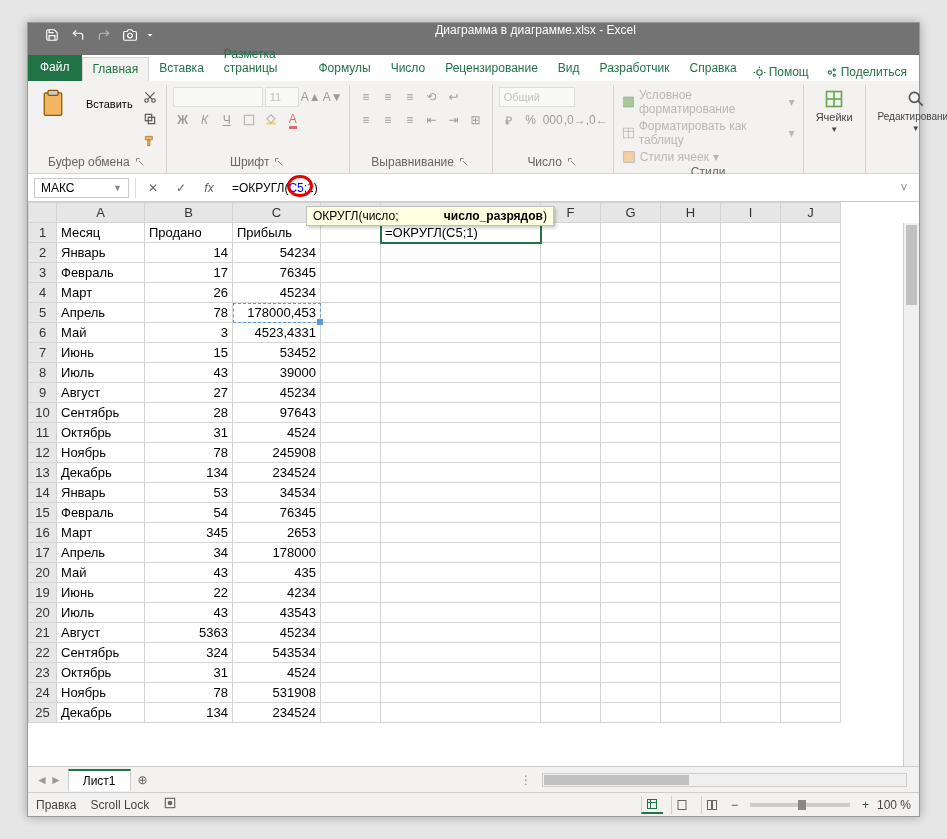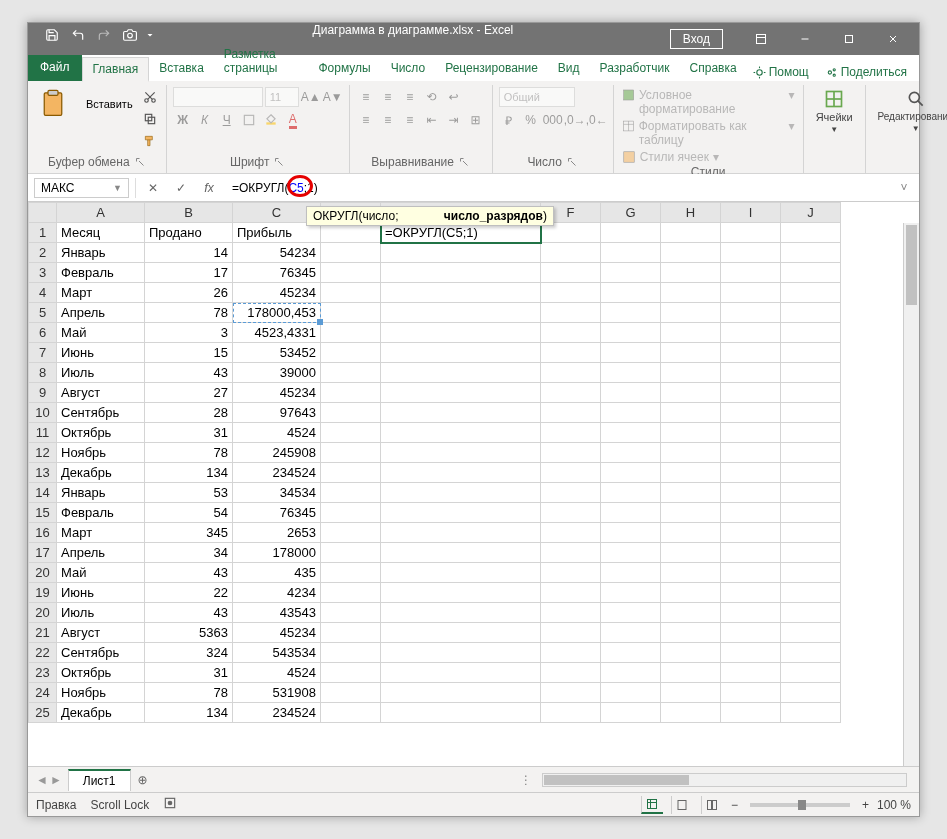--- a/index.html
+++ b/index.html
@@ -29,21 +29,21 @@
 .rgroup-label { text-align: center; font-size: 11px; color: #666; padding-bottom: 2px; display:flex; align-items:center; justify-content:center; gap:4px;}
 .rgroup-body { flex: 1; display: flex; align-items: flex-start; gap: 3px; opacity:0.55 }
 .rgroup.enabled .rgroup-body { opacity:1 }
 .paste-btn { display: flex; flex-direction: row; align-items: center; gap: 18px; padding: 2px 4px; }
 .paste-btn svg { width: 30px; height: 30px; }
 .mini-col { display: flex; flex-direction: column; gap: 2px; }
 .mini-row { display:flex; gap:2px; }
 .mini-btn { width: 20px; height: 20px; display: flex; align-items: center; justify-content: center; color:#555; border:1px solid transparent;}
 .mini-btn svg{width:14px;height:14px;}
 .combo { border:1px solid #ccc; height:20px; display:flex; align-items:center; padding:0 4px; background:#fff; color:#999; font-size:11px;}
-.styles-item { padding:1px 2px; font-size:12px; color:#888; display:flex; gap:4px;}
+.styles-item { padding:1px 2px; font-size:12px; color:#888; display:flex; align-items:center; gap:4px;}
 .styles-item svg{width:14px;height:14px;}
 .big-btn { display:flex; flex-direction:column; align-items:center; justify-content:center; gap:2px; padding:2px 6px; color:#444;}
 .big-btn svg{width:20px;height:20px;}
 .launcher { width:12px;height:12px; }
 
 .formula-bar { height: 28px; display: flex; align-items: center; border-bottom: 1px solid #ccc; background: #fff; padding:2px 6px; gap: 6px; }
 .namebox { width: 95px; border: 1px solid #ccc; background: #fff; padding: 2px 6px; font-size: 12px; display:flex; align-items:center; justify-content:space-between;}
 .fb-divider { width:1px; height:20px; background:#ddd;}
 .fb-btn { width:22px; height:22px; display:flex; align-items:center; justify-content:center; color:#666;}
 .fx { font-style: italic; font-size: 13px;}
@@ -117,45 +117,20 @@
             <circle cx="12" cy="13" r="4"></circle>
           </svg>
         </div>
       <div class="qat-btn" style="width:12px">
           <svg viewBox="0 0 24 24" fill="currentColor">
             <path d="M7 10l5 5 5-5z"></path>
           </svg>
         </div>
     </div>
     <div class="titlebar-title">Диаграмма в диаграмме.xlsx - Excel</div>
-    <div class="titlebar-ctrl">
-      <div class="login-btn">Вход</div>
-      <div class="win-btn">
-          <svg viewBox="0 0 24 24" fill="none" stroke="currentColor" stroke-width="2">
-            <rect x="3" y="3" width="18" height="18"></rect>
-            <line x1="3" y1="9" x2="21" y2="9"></line>
-          </svg>
-        </div>
-      <div class="win-btn">
-          <svg viewBox="0 0 24 24" stroke="currentColor" stroke-width="2">
-            <line x1="5" y1="12" x2="19" y2="12"></line>
-          </svg>
-        </div>
-      <div class="win-btn">
-          <svg viewBox="0 0 24 24" fill="none" stroke="currentColor" stroke-width="2">
-            <rect x="5" y="5" width="14" height="14"></rect>
-          </svg>
-        </div>
-      <div class="win-btn">
-          <svg viewBox="0 0 24 24" stroke="currentColor" stroke-width="2">
-            <line x1="6" y1="6" x2="18" y2="18"></line>
-            <line x1="6" y1="18" x2="18" y2="6"></line>
-          </svg>
-        </div>
-    </div>
   </div>
 
   <div class="ribbon">
     <div class="tabs">
       <div class="tab file">Файл</div>
       <div class="tab active">Главная</div>
       <div class="tab">Вставка</div>
       <div class="tab">Разметка страницы</div>
       <div class="tab">Формулы</div>
       <div class="tab">Число</div>

